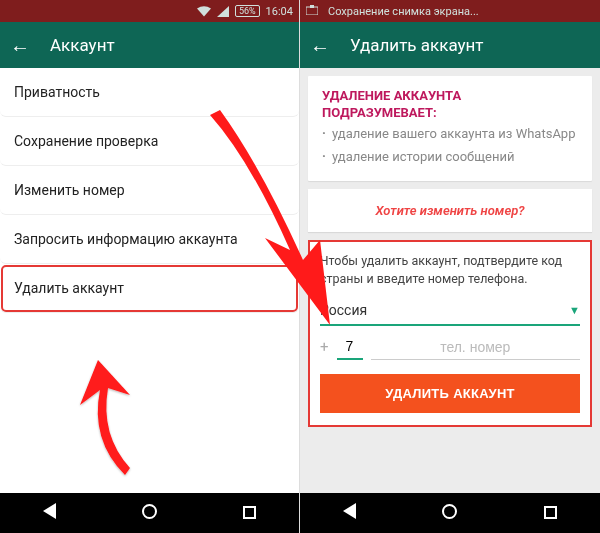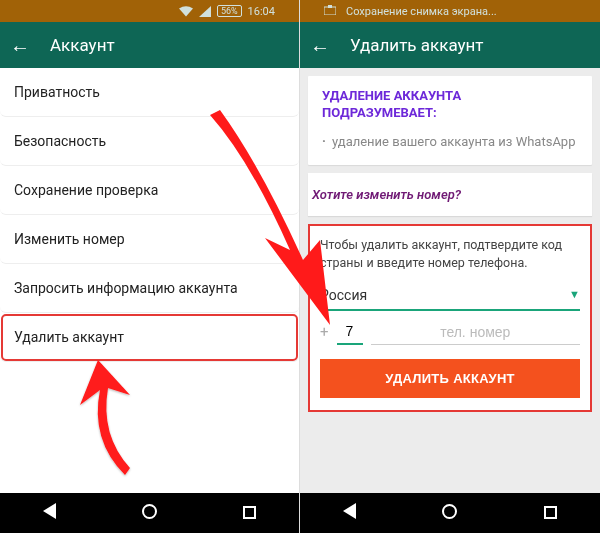--- a/index.html
+++ b/index.html
@@ -11,26 +11,26 @@
     overflow: hidden;
     position: relative;
   }
   .screens { display: flex; width: 600px; height: 533px; }
   .screen { width: 300px; height: 533px; position: relative; background: #f0f0f0; display: flex; flex-direction: column; }
   .screen.left { border-right: 1px solid #ddd; }
 
   
   .statusbar {
     height: 22px;
-    background: #a16207;
+    background: #7f1d1d;
     color: #d0e0dc;
     display: flex;
     align-items: center;
     font-size: 11px;
-    padding: 0 24px;
+    padding: 0 6px;
     gap: 6px;
   }
   .statusbar .spacer { flex: 1; }
   .wifi-icon, .sig-icon { display:inline-block; }
   .wifi-icon svg, .sig-icon svg { display:block; }
   .batt {
     display: inline-flex; align-items: center; gap: 2px;
     border: 1px solid #d0e0dc; border-radius: 2px;
     padding: 0 3px; font-size: 9px; position: relative;
   }
@@ -60,31 +60,31 @@
     border-radius: 6px;
   }
   .list-item.highlight {
     outline: 2px solid #e53935;
     outline-offset: -3px;
   }
 
   
   .right-body { padding: 8px; flex: 1; background: #ececec; display: flex; flex-direction: column; gap: 8px; }
   .card { background: #fff; padding: 12px 14px; border-radius: 1px; box-shadow: 0 1px 1px rgba(0,0,0,.08); }
-  .warn-title { color: #6d28d9; font-weight: 700; font-size: 13px; margin-bottom: 8px; line-height: 1.3; }
+  .warn-title { color: #be185d; font-weight: 700; font-size: 13px; line-height: 1.3; }
   .bullets { list-style: none; }
   .bullets li {
     font-size: 13px; color: #888; padding: 3px 0 3px 10px; position: relative; line-height: 1.35;
   }
   .bullets li::before {
     content: "·"; position: absolute; left: 0; top: 2px; color: #888; font-weight: 700;
   }
   .change-number {
-    background: #fff; text-align: left; padding: 14px 4px;
-    color: #701a75; font-style: italic; font-weight: 600; font-size: 13px;
+    background: #fff; text-align: center; padding: 14px 10px;
+    color: #ef4444; font-style: italic; font-weight: 600; font-size: 13px;
     box-shadow: 0 1px 1px rgba(0,0,0,.08);
   }
   .confirm-block {
     background: #fff; padding: 12px 12px 14px; position: relative;
     outline: 2px solid #e53935; outline-offset: -2px;
   }
   .confirm-text { font-size: 12.5px; color: #444; line-height: 1.45; margin-bottom: 10px; }
   .country-row {
     display: flex; align-items: center; justify-content: space-between;
     border-bottom: 2px solid #1aa57a; padding: 4px 0 6px; margin-bottom: 10px;
@@ -140,21 +140,20 @@
       <span class="time">16:04</span>
     </div>
 
     <div class="actionbar">
       <span class="back-arrow">←</span>
       <span class="title">Аккаунт</span>
     </div>
 
     <div class="list">
       <div class="list-item">Приватность</div>
-      <div class="list-item">Безопасность</div>
       <div class="list-item">Сохранение проверка</div>
       <div class="list-item">Изменить номер</div>
       <div class="list-item">Запросить информацию аккаунта</div>
       <div class="list-item highlight">Удалить аккаунт</div>
     </div>
 
     <div class="navbar">
       <span class="navbtn"><span class="nav-tri"></span></span>
       <span class="navbtn"><span class="nav-circ"></span></span>
       <span class="navbtn"><span class="nav-sq"></span></span>
@@ -177,20 +176,21 @@
       <span class="back-arrow">←</span>
       <span class="title">Удалить аккаунт</span>
     </div>
 
     <div class="right-body">
 
       <div class="card">
         <div class="warn-title">УДАЛЕНИЕ АККАУНТА ПОДРАЗУМЕВАЕТ:</div>
         <ul class="bullets">
           <li>удаление вашего аккаунта из WhatsApp</li>
+          <li>удаление истории сообщений</li>
         </ul>
       </div>
 
       <div class="change-number">Хотите изменить номер?</div>
 
       <div class="confirm-block">
         <div class="confirm-text">Чтобы удалить аккаунт, подтвердите код страны и введите номер телефона.</div>
 
         <div class="country-row">
           <span>Россия</span>

